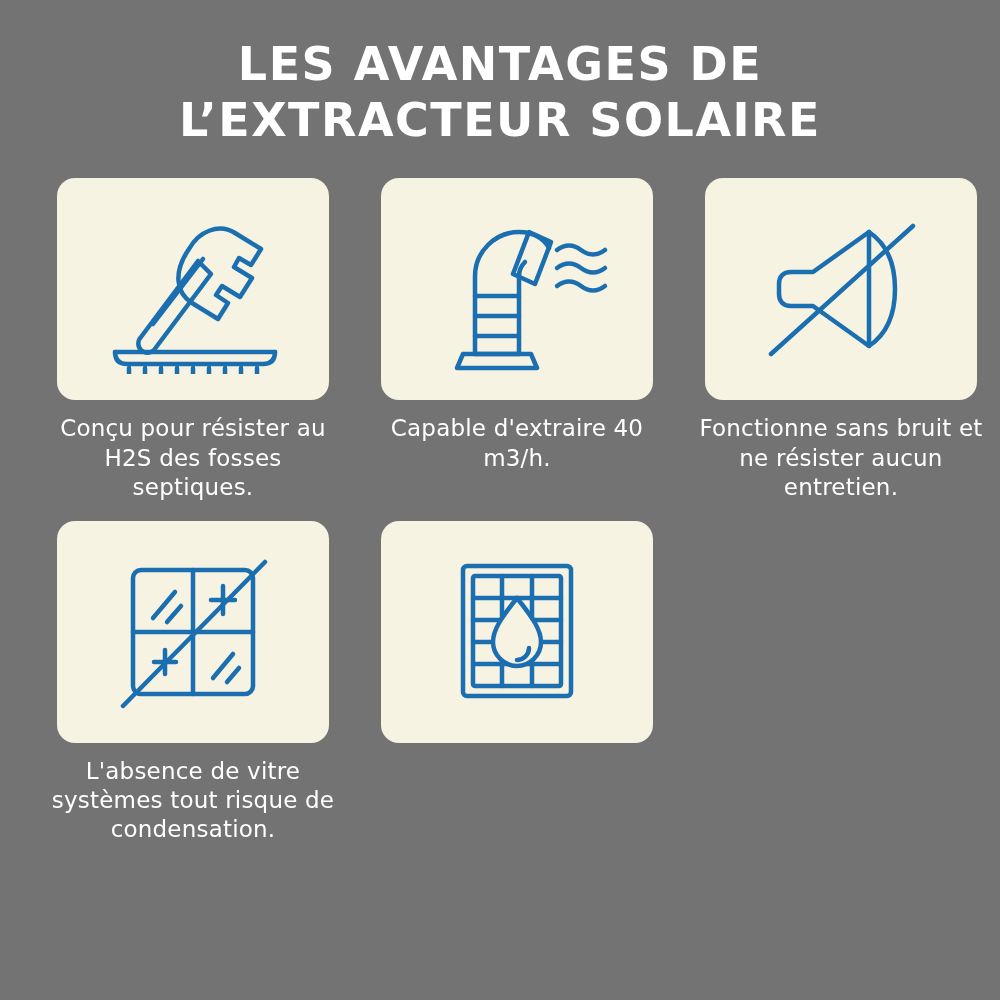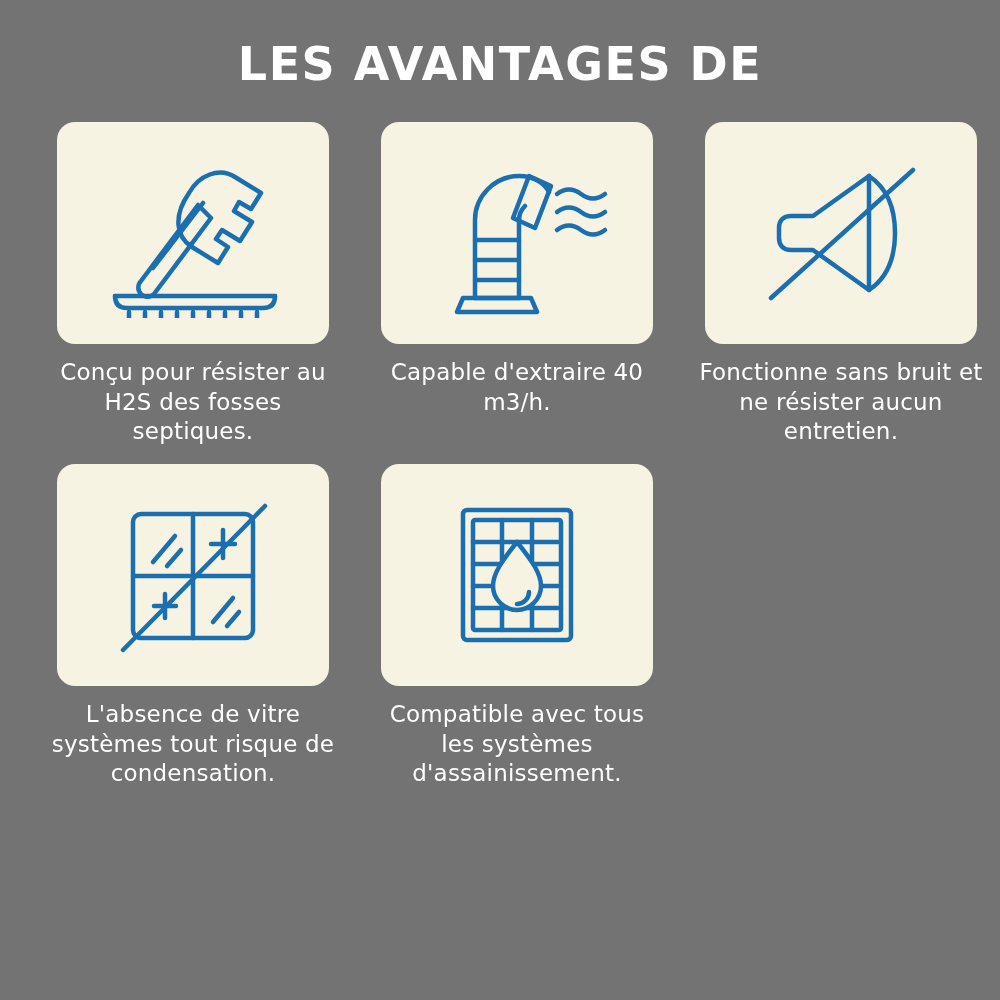--- a/index.html
+++ b/index.html
@@ -77,20 +77,21 @@
     height: 222px;
   }
 </style>
 </head>
 <body>
 
 <div class="poster">
 
   <div class="title">
     <span class="line">LES AVANTAGES DE</span>
+    <span class="line">L’EXTRACTEUR SOLAIRE</span>
   </div>
 
   <div class="grid">
 
     <div class="cell">
       <div class="card">
         <span>
           <svg width="200" height="170" viewBox="0 0 200 170" fill="none" stroke="#1b6fb0" stroke-width="4.5" stroke-linecap="round" stroke-linejoin="round">
             <path d="M60 120 L110 55"></path>
             <path d="M48 133 a9 9 0 0 0 13 13 L118 70 l-13 -13 Z"></path>
@@ -160,17 +161,16 @@
           <svg width="200" height="175" viewBox="0 0 200 175" fill="none" stroke="#1b6fb0" stroke-width="4.5" stroke-linecap="round" stroke-linejoin="round">
             <rect x="46" y="22" width="108" height="130" rx="4"></rect>
             <rect x="56" y="32" width="88" height="110" rx="2"></rect>
             <path d="M56 54 h88 M56 76 h88 M56 98 h88 M56 120 h88"></path>
             <path d="M85 32 v22 M115 32 v22 M85 54 v22 M115 54 v22 M85 76 v22 M115 76 v22 M85 98 v22 M115 98 v22 M85 120 v22 M115 120 v22"></path>
             <path d="M100 54 c-16 20 -24 32 -24 44 0 13 11 24 24 24 13 0 24 -11 24 -24 0 -12 -8 -24 -24 -44 Z" fill="#f6f3e3"></path>
             <path d="M112 104 c0 7 -6 12 -12 12"></path>
           </svg>
         </span>
       </div>
-      <div class="caption">Compatible avec tous les systèmes d'assainissement.</div>
     </div>
 
   </div>
 </div>
 
 </body></html>

